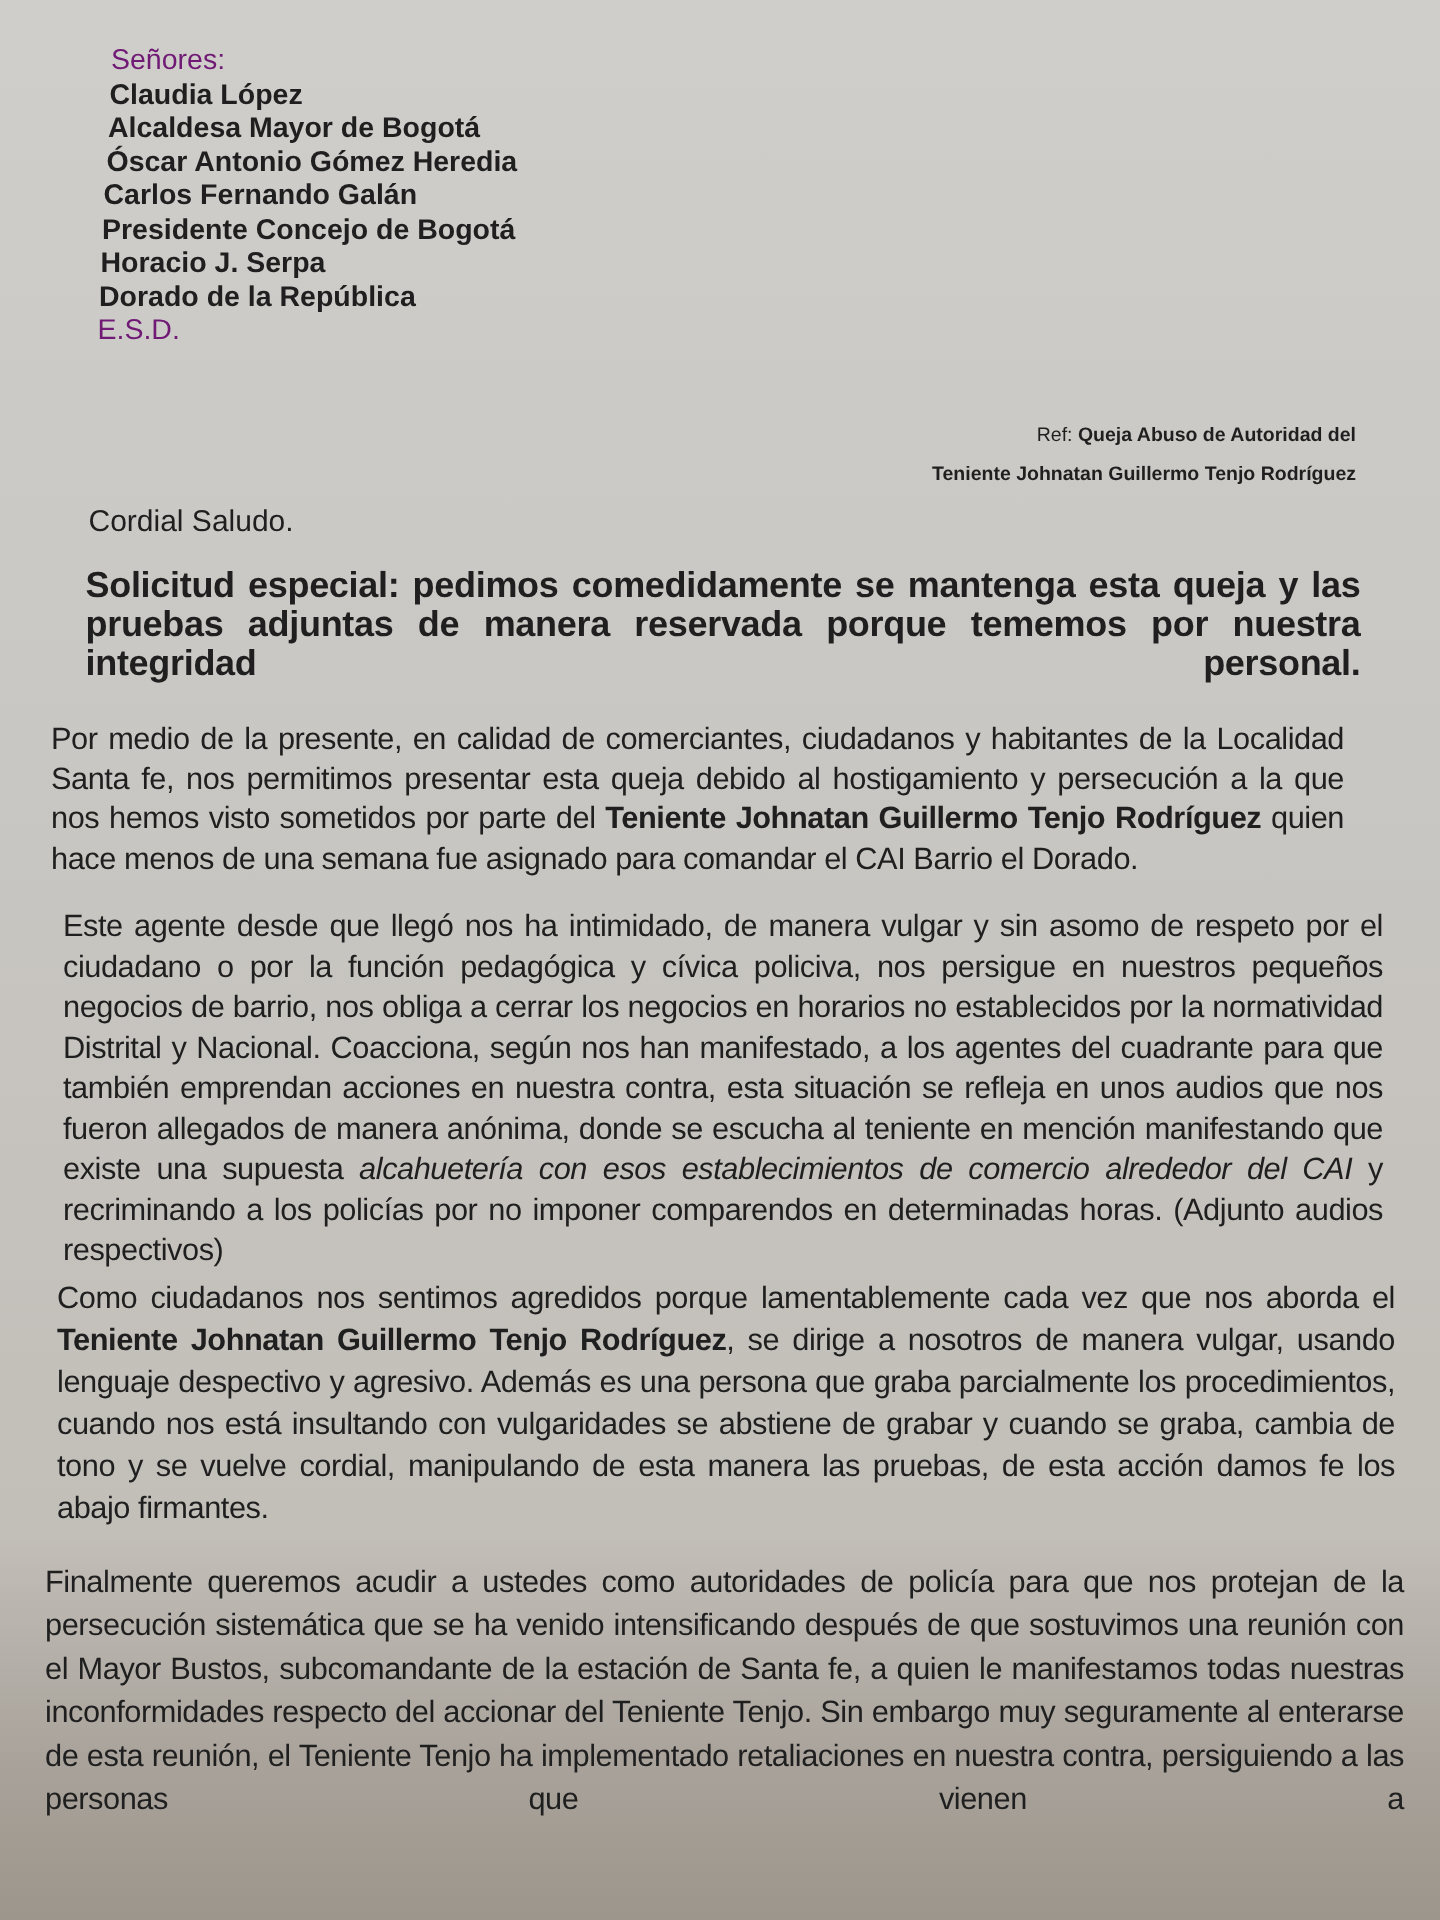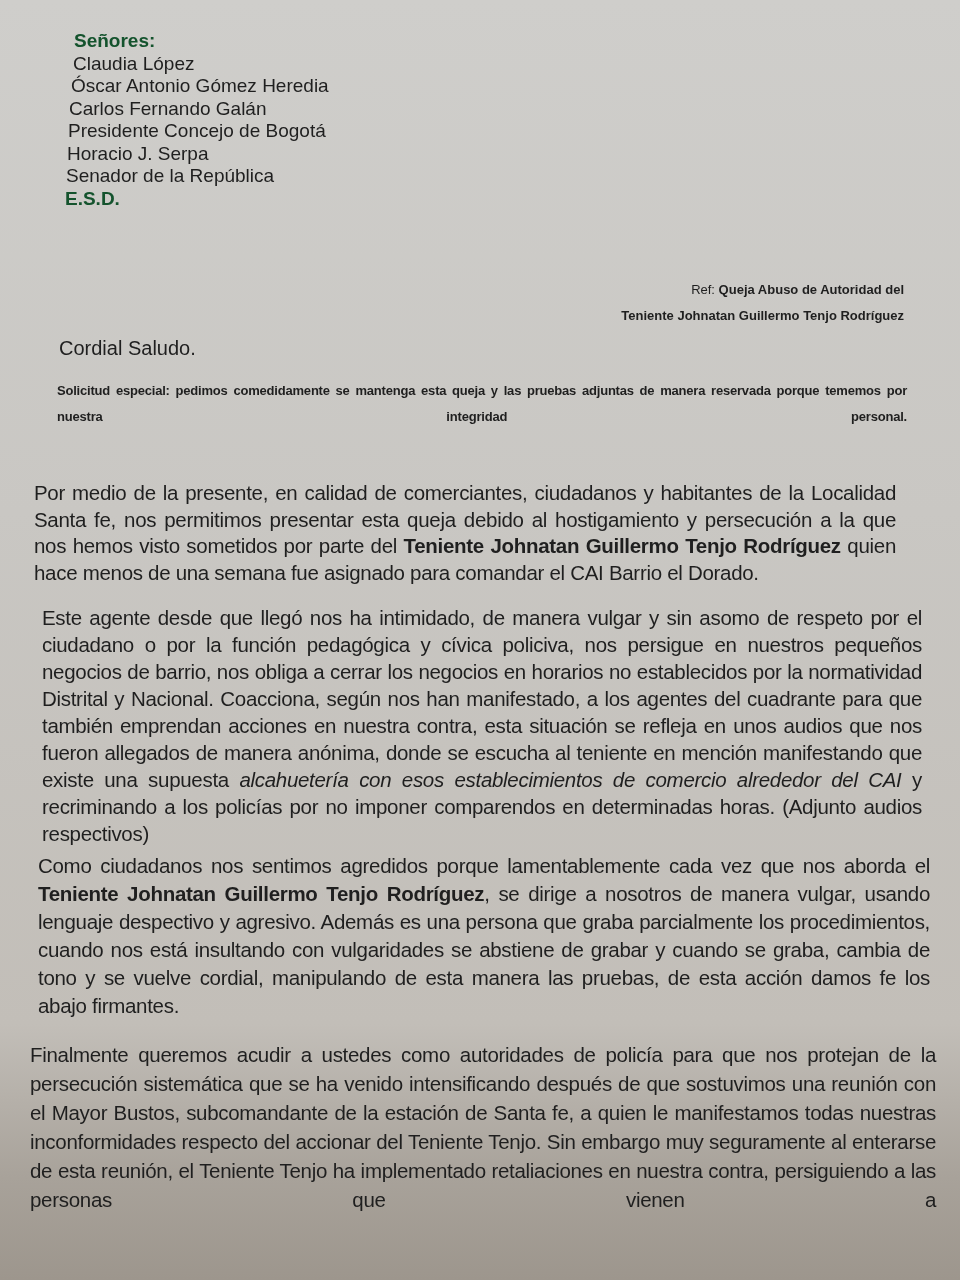--- a/index.html
+++ b/index.html
@@ -6,48 +6,49 @@
   body {
     width: 960px; height: 1280px; overflow: hidden;
     background: linear-gradient(180deg, #cfcecb 0%, #c9c7c3 40%, #c2beb8 80%, #a8a29a 92%, #9d968d 100%);
     font-family: "Liberation Sans", sans-serif;
     color: #1f1f1f;
     position: relative;
   }
   .page { position: absolute; left: 0; top: 0; width: 960px; height: 1280px; }
   .addr { position: absolute; left: 66px; top: 30px; font-size: 19px; line-height: 22.5px; }
   .addr div { white-space: nowrap; }
-  .addr .reg { font-weight: bold; color: #14532d; }
-  .addr .b { font-weight: normal; }
+  .addr .reg { font-weight: normal; color: #701a75; }
+  .addr .b { font-weight: bold; }
   .ref { position: absolute; right: 56px; top: 277px; font-size: 13px; line-height: 26px; text-align: right; }
   .ref .b { font-weight: bold; }
   .greet { position: absolute; left: 59px; top: 337px; font-size: 20px; }
-  .special { position: absolute; left: 57px; top: 378px; width: 850px; font-size: 13px; line-height: 26px; font-weight: bold; text-align: justify; font-stretch: condensed; letter-spacing: -0.2px; }
+  .special { position: absolute; left: 57px; top: 378px; width: 850px; font-size: 24px; line-height: 26px; font-weight: bold; text-align: justify; font-stretch: condensed; letter-spacing: -0.2px; }
   .para { position: absolute; font-size: 20.5px; line-height: 26.5px; text-align: justify; letter-spacing: -0.3px; }
   .p1 { left: 34px; top: 444px; width: 862px; margin-top: 36px; }
   .p2 { left: 42px; top: 604px; width: 880px; line-height: 27px; }
   .p3 { left: 38px; top: 852px; width: 892px; line-height: 28px; }
   .p4 { left: 30px; top: 1040px; width: 906px; line-height: 29px; }
   .b { font-weight: bold; }
   .i { font-style: italic; }
   .last { text-align-last: justify; }
 </style>
 </head>
 <body>
 
 <div class="page">
 
   <div class="addr">
     <div class="reg" style="margin-left:8px">Señores:</div>
     <div class="b" style="margin-left:7px">Claudia López</div>
+    <div class="b" style="margin-left:6px">Alcaldesa Mayor de Bogotá</div>
     <div class="b" style="margin-left:5px">Óscar Antonio Gómez Heredia</div>
     <div class="b" style="margin-left:3px">Carlos Fernando Galán</div>
     <div class="b" style="margin-left:2px">Presidente Concejo de Bogotá</div>
     <div class="b" style="margin-left:1px">Horacio J. Serpa</div>
-    <div class="b" style="margin-left:0px">Senador de la República</div>
+    <div class="b" style="margin-left:0px">Dorado de la República</div>
     <div class="reg" style="margin-left:-1px">E.S.D.</div>
   </div>
 
   <div class="ref">
     <div>
       <span>Ref:</span>
       <span class="b">Queja Abuso de Autoridad del</span>
     </div>
     <div class="b">Teniente Johnatan Guillermo Tenjo Rodríguez</div>
   </div>

